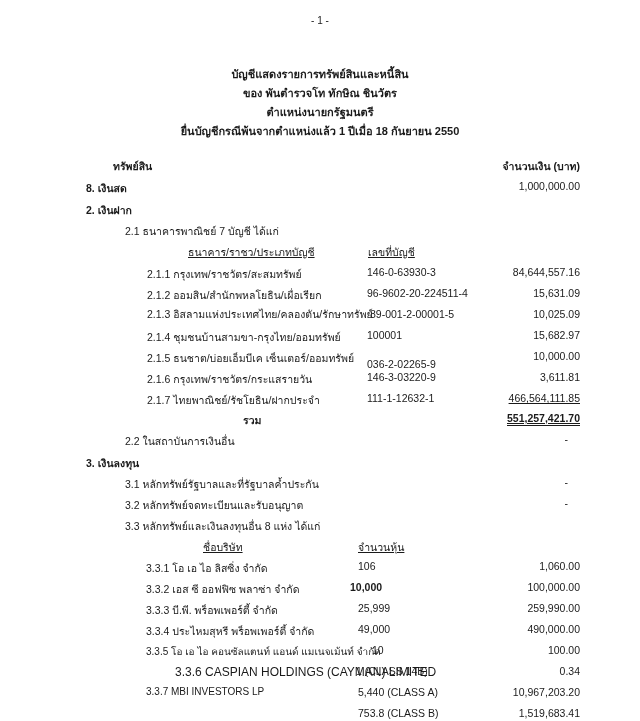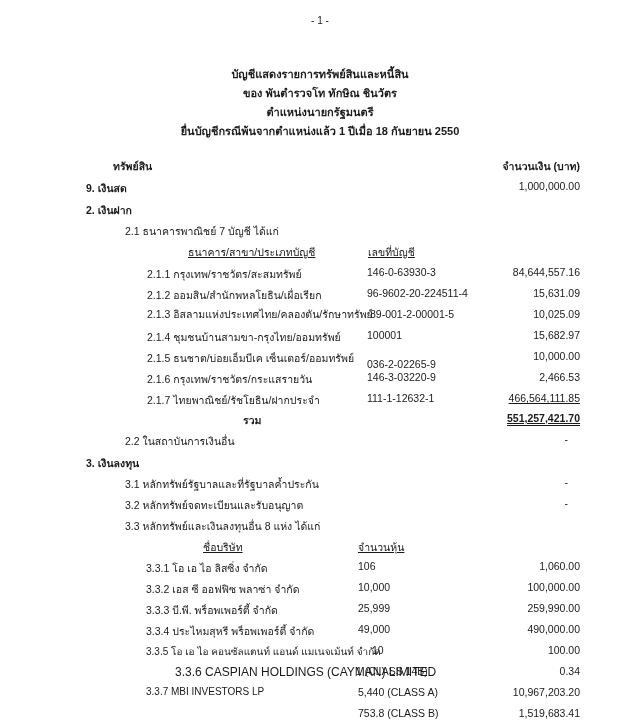--- a/index.html
+++ b/index.html
@@ -18,27 +18,27 @@
 <div class="abs c pg">- 1 -</div>
 
 <div class="abs c title" style="top:65px;font-family:Liberation Serif, serif;">บัญชีแสดงรายการทรัพย์สินและหนี้สิน</div>
 <div class="abs c title" style="top:84px;">ของ พันตำรวจโท ทักษิณ  ชินวัตร</div>
 <div class="abs c title" style="top:103px;">ตำแหน่งนายกรัฐมนตรี</div>
 <div class="abs c title" style="top:122px;">ยื่นบัญชีกรณีพ้นจากตำแหน่งแล้ว 1 ปีเมื่อ  18  กันยายน  2550</div>
 
 <div class="abs b" style="left:113px;top:158px;">ทรัพย์สิน</div>
 <div class="abs b r" style="right:60px;top:158px;text-align:center;">จำนวนเงิน (บาท)</div>
 
-<div class="abs b" style="left:86px;top:180px;">9. เงินสด</div>
+<div class="abs b" style="left:86px;top:180px;">8. เงินสด</div>
 <div class="abs r" style="right:60px;top:180px;">1,000,000.00</div>
 
 <div class="abs b" style="left:86px;top:202px;">2. เงินฝาก</div>
 
 <div class="abs" style="left:125px;top:223px;">2.1  ธนาคารพาณิชย์  7  บัญชี  ได้แก่</div>
-<div class="abs u" style="left:188px;top:244px;">ธนาคาร/สาขา/ประเภทบัญชี</div>
+<div class="abs u" style="left:188px;top:244px;">ธนาคาร/ราชว/ประเภทบัญชี</div>
 <div class="abs u" style="left:368px;top:244px;">เลขที่บัญชี</div>
 
 <div>
   <div class="abs" style="left:147px;top:266px;">2.1.1 กรุงเทพ/ราชวัตร/สะสมทรัพย์</div>
   <div class="abs" style="left:367px;top:266px;">146-0-63930-3</div>
   <div class="abs r" style="right:60px;top:266px;">84,644,557.16</div>
 
   <div class="abs" style="left:147px;top:287px;">2.1.2 ออมสิน/สำนักพหลโยธิน/เผื่อเรียก</div>
   <div class="abs" style="left:367px;top:287px;">96-9602-20-224511-4</div>
   <div class="abs r" style="right:60px;top:287px;">15,631.09</div>
@@ -50,21 +50,21 @@
   <div class="abs" style="left:147px;top:329px;">2.1.4 ชุมชนบ้านสามขา-กรุงไทย/ออมทรัพย์</div>
   <div class="abs" style="left:367px;top:329px;">100001</div>
   <div class="abs r" style="right:60px;top:329px;">15,682.97</div>
 
   <div class="abs" style="left:147px;top:350px;">2.1.5  ธนชาต/บ่อยเอ็มบีเค เซ็นเตอร์/ออมทรัพย์</div>
   <div class="abs" style="left:367px;top:358px;">036-2-02265-9</div>
   <div class="abs r" style="right:60px;top:350px;">10,000.00</div>
 
   <div class="abs" style="left:147px;top:371px;">2.1.6 กรุงเทพ/ราชวัตร/กระแสรายวัน</div>
   <div class="abs" style="left:367px;top:371px;">146-3-03220-9</div>
-  <div class="abs r" style="right:60px;top:371px;">2,466.53</div>
+  <div class="abs r" style="right:60px;top:371px;">3,611.81</div>
 
   <div class="abs" style="left:147px;top:392px;">2.1.7 ไทยพาณิชย์/รัชโยธิน/ฝากประจำ</div>
   <div class="abs" style="left:367px;top:392px;">111-1-12632-1</div>
   <div class="abs r u" style="right:60px;top:392px;">466,564,111.85</div>
 </div>
 
 <div class="abs b" style="left:243px;top:412px;">รวม</div>
 <div class="abs r u" style="right:60px;top:412px;font-weight:bold;border-bottom:1px solid #1a1a1a;padding-bottom:1px;text-decoration:underline;">551,257,421.70</div>
 
 <div class="abs" style="left:125px;top:433px;">2.2  ในสถาบันการเงินอื่น</div>
@@ -81,21 +81,21 @@
 <div class="abs" style="left:125px;top:518px;">3.3 หลักทรัพย์และเงินลงทุนอื่น  8  แห่ง   ได้แก่</div>
 <div class="abs u" style="left:203px;top:539px;">ชื่อบริษัท</div>
 <div class="abs u" style="left:358px;top:539px;">จำนวนหุ้น</div>
 
 <div>
   <div class="abs" style="left:146px;top:560px;">3.3.1 โอ เอ ไอ ลิสซิ่ง จำกัด</div>
   <div class="abs" style="left:358px;top:560px;">106</div>
   <div class="abs r" style="right:60px;top:560px;">1,060.00</div>
 
   <div class="abs" style="left:146px;top:581px;">3.3.2 เอส ซี ออฟฟิซ พลาซ่า จำกัด</div>
-  <div class="abs" style="left:358px;top:581px;">10,000</div>
+  <div class="abs" style="left:350px;top:581px;font-weight:bold;">10,000</div>
   <div class="abs r" style="right:60px;top:581px;">100,000.00</div>
 
   <div class="abs" style="left:146px;top:602px;">3.3.3 บี.พี. พร็อพเพอร์ตี้ จำกัด</div>
   <div class="abs" style="left:358px;top:602px;">25,999</div>
   <div class="abs r" style="right:60px;top:602px;">259,990.00</div>
 
   <div class="abs" style="left:146px;top:623px;">3.3.4 ประไหมสุหรี พร็อพเพอร์ตี้ จำกัด</div>
   <div class="abs" style="left:358px;top:623px;">49,000</div>
   <div class="abs r" style="right:60px;top:623px;">490,000.00</div>
 

